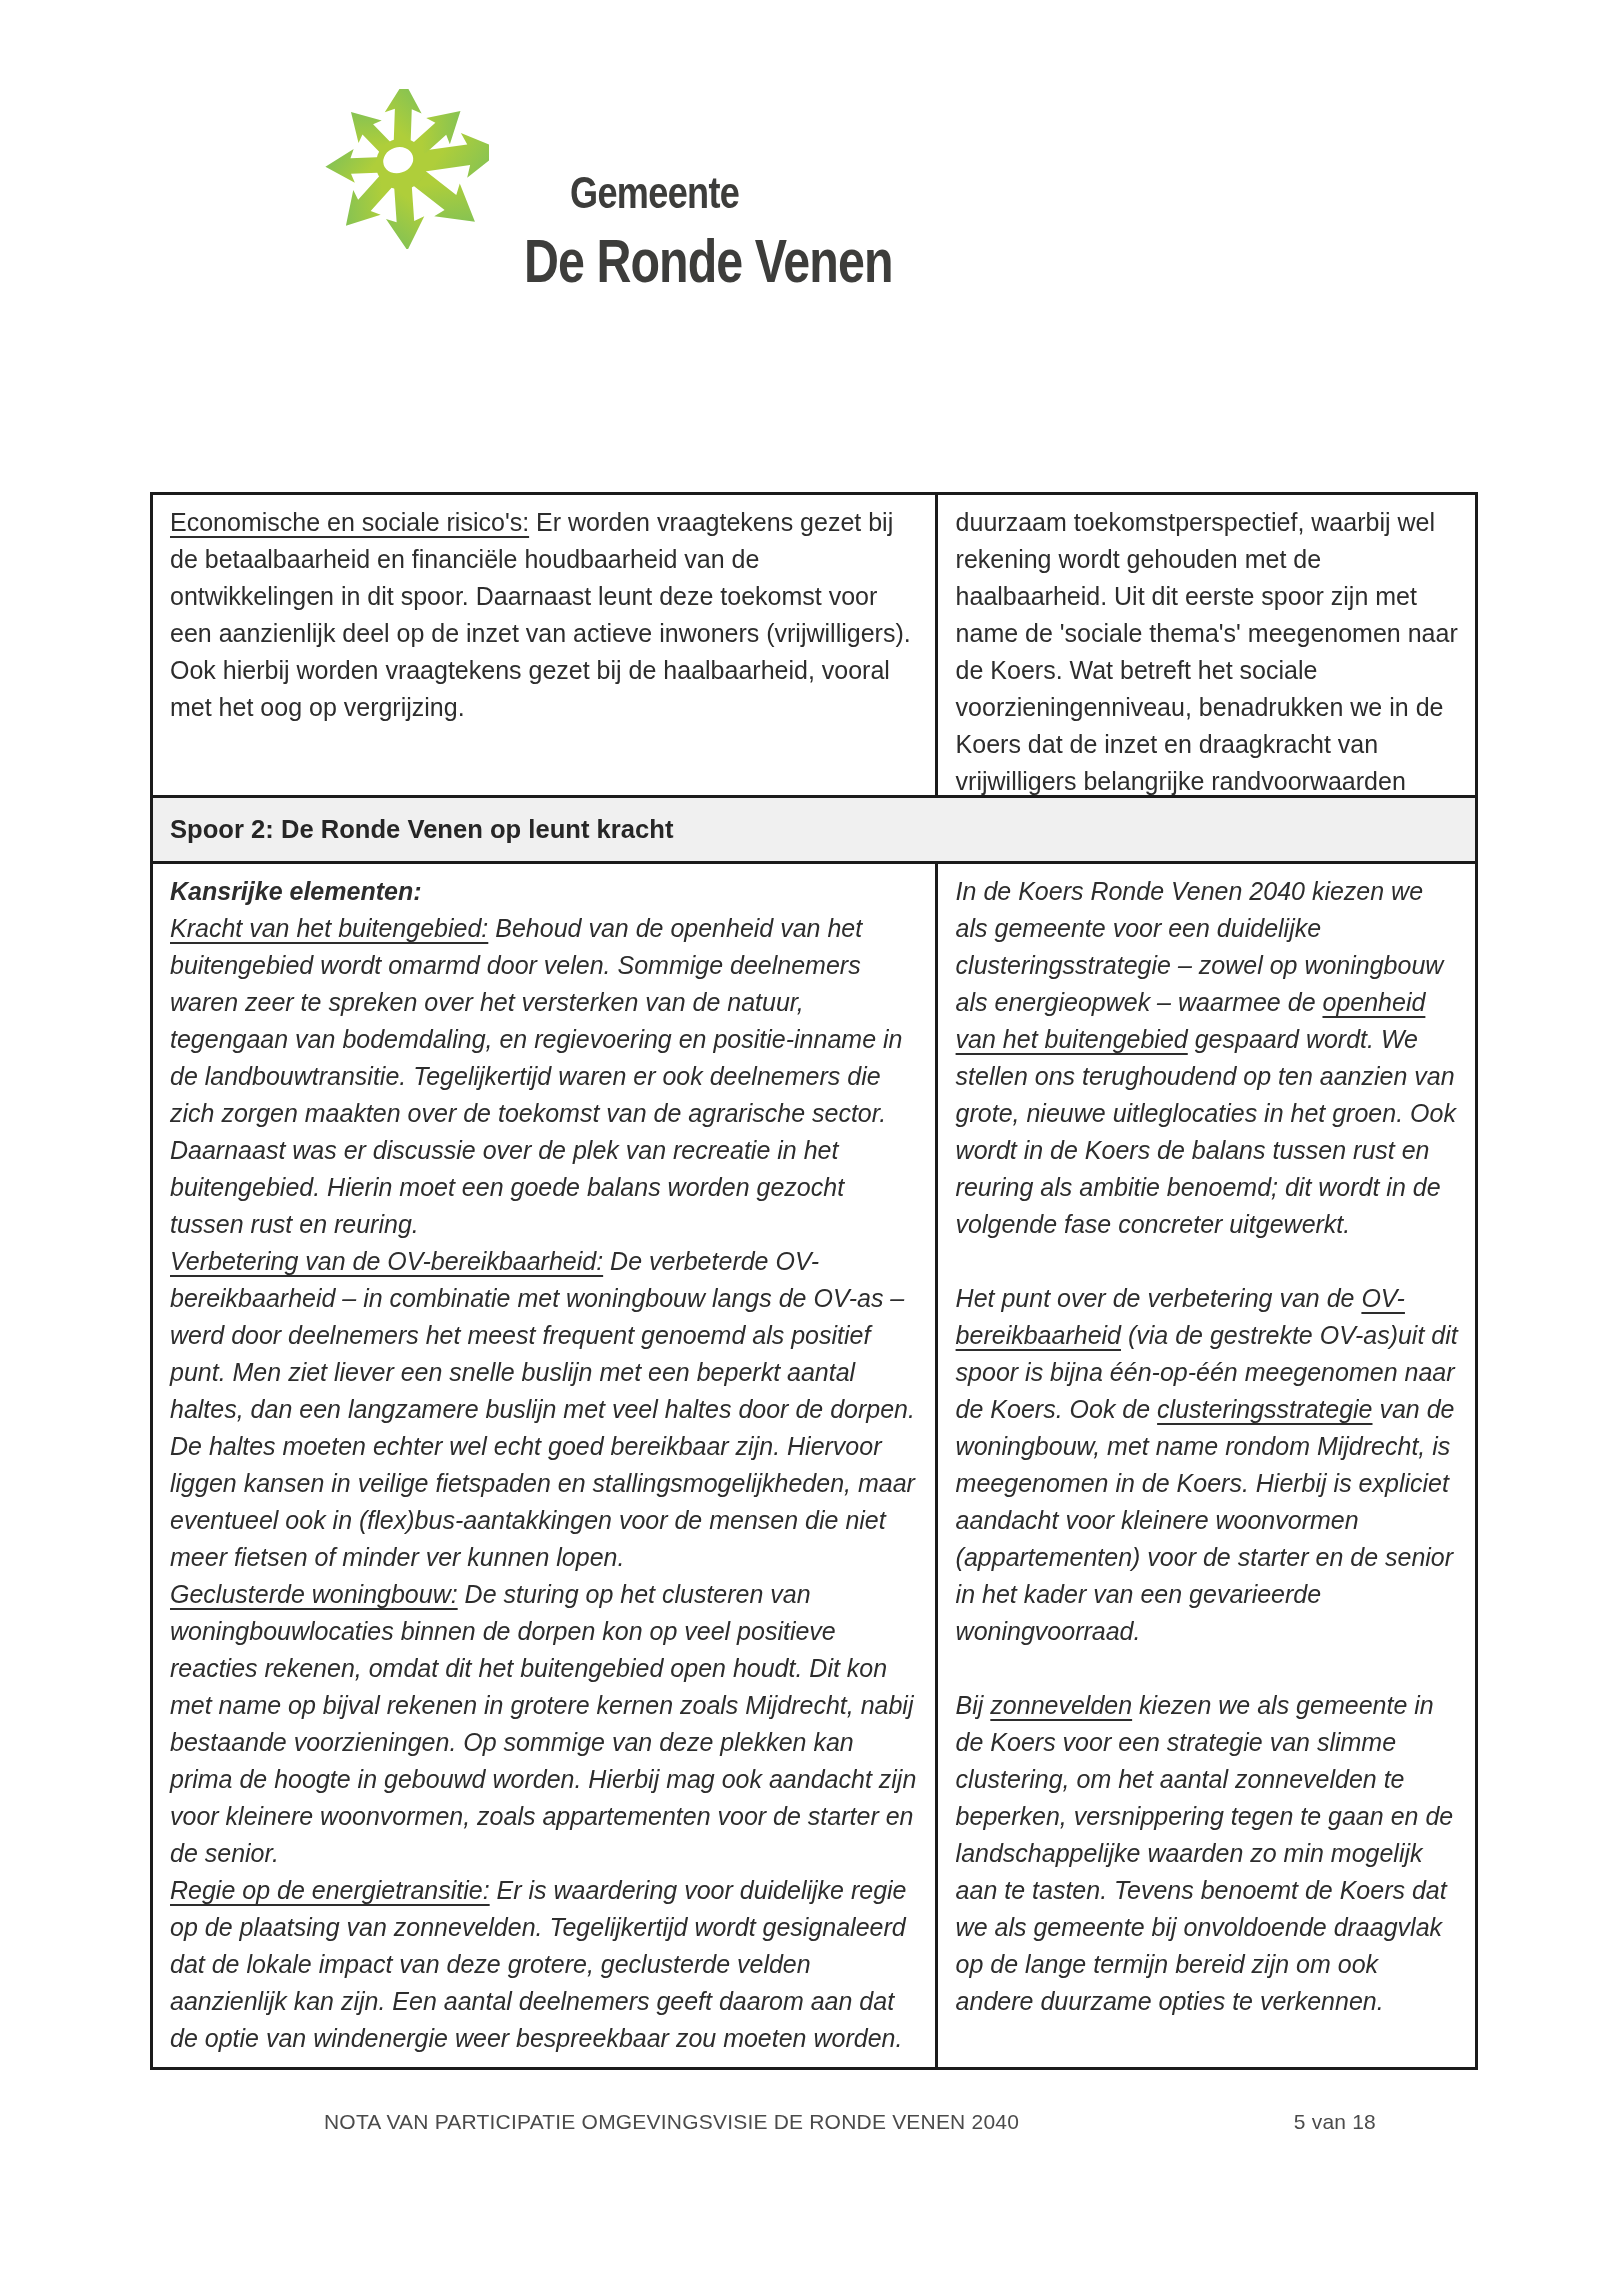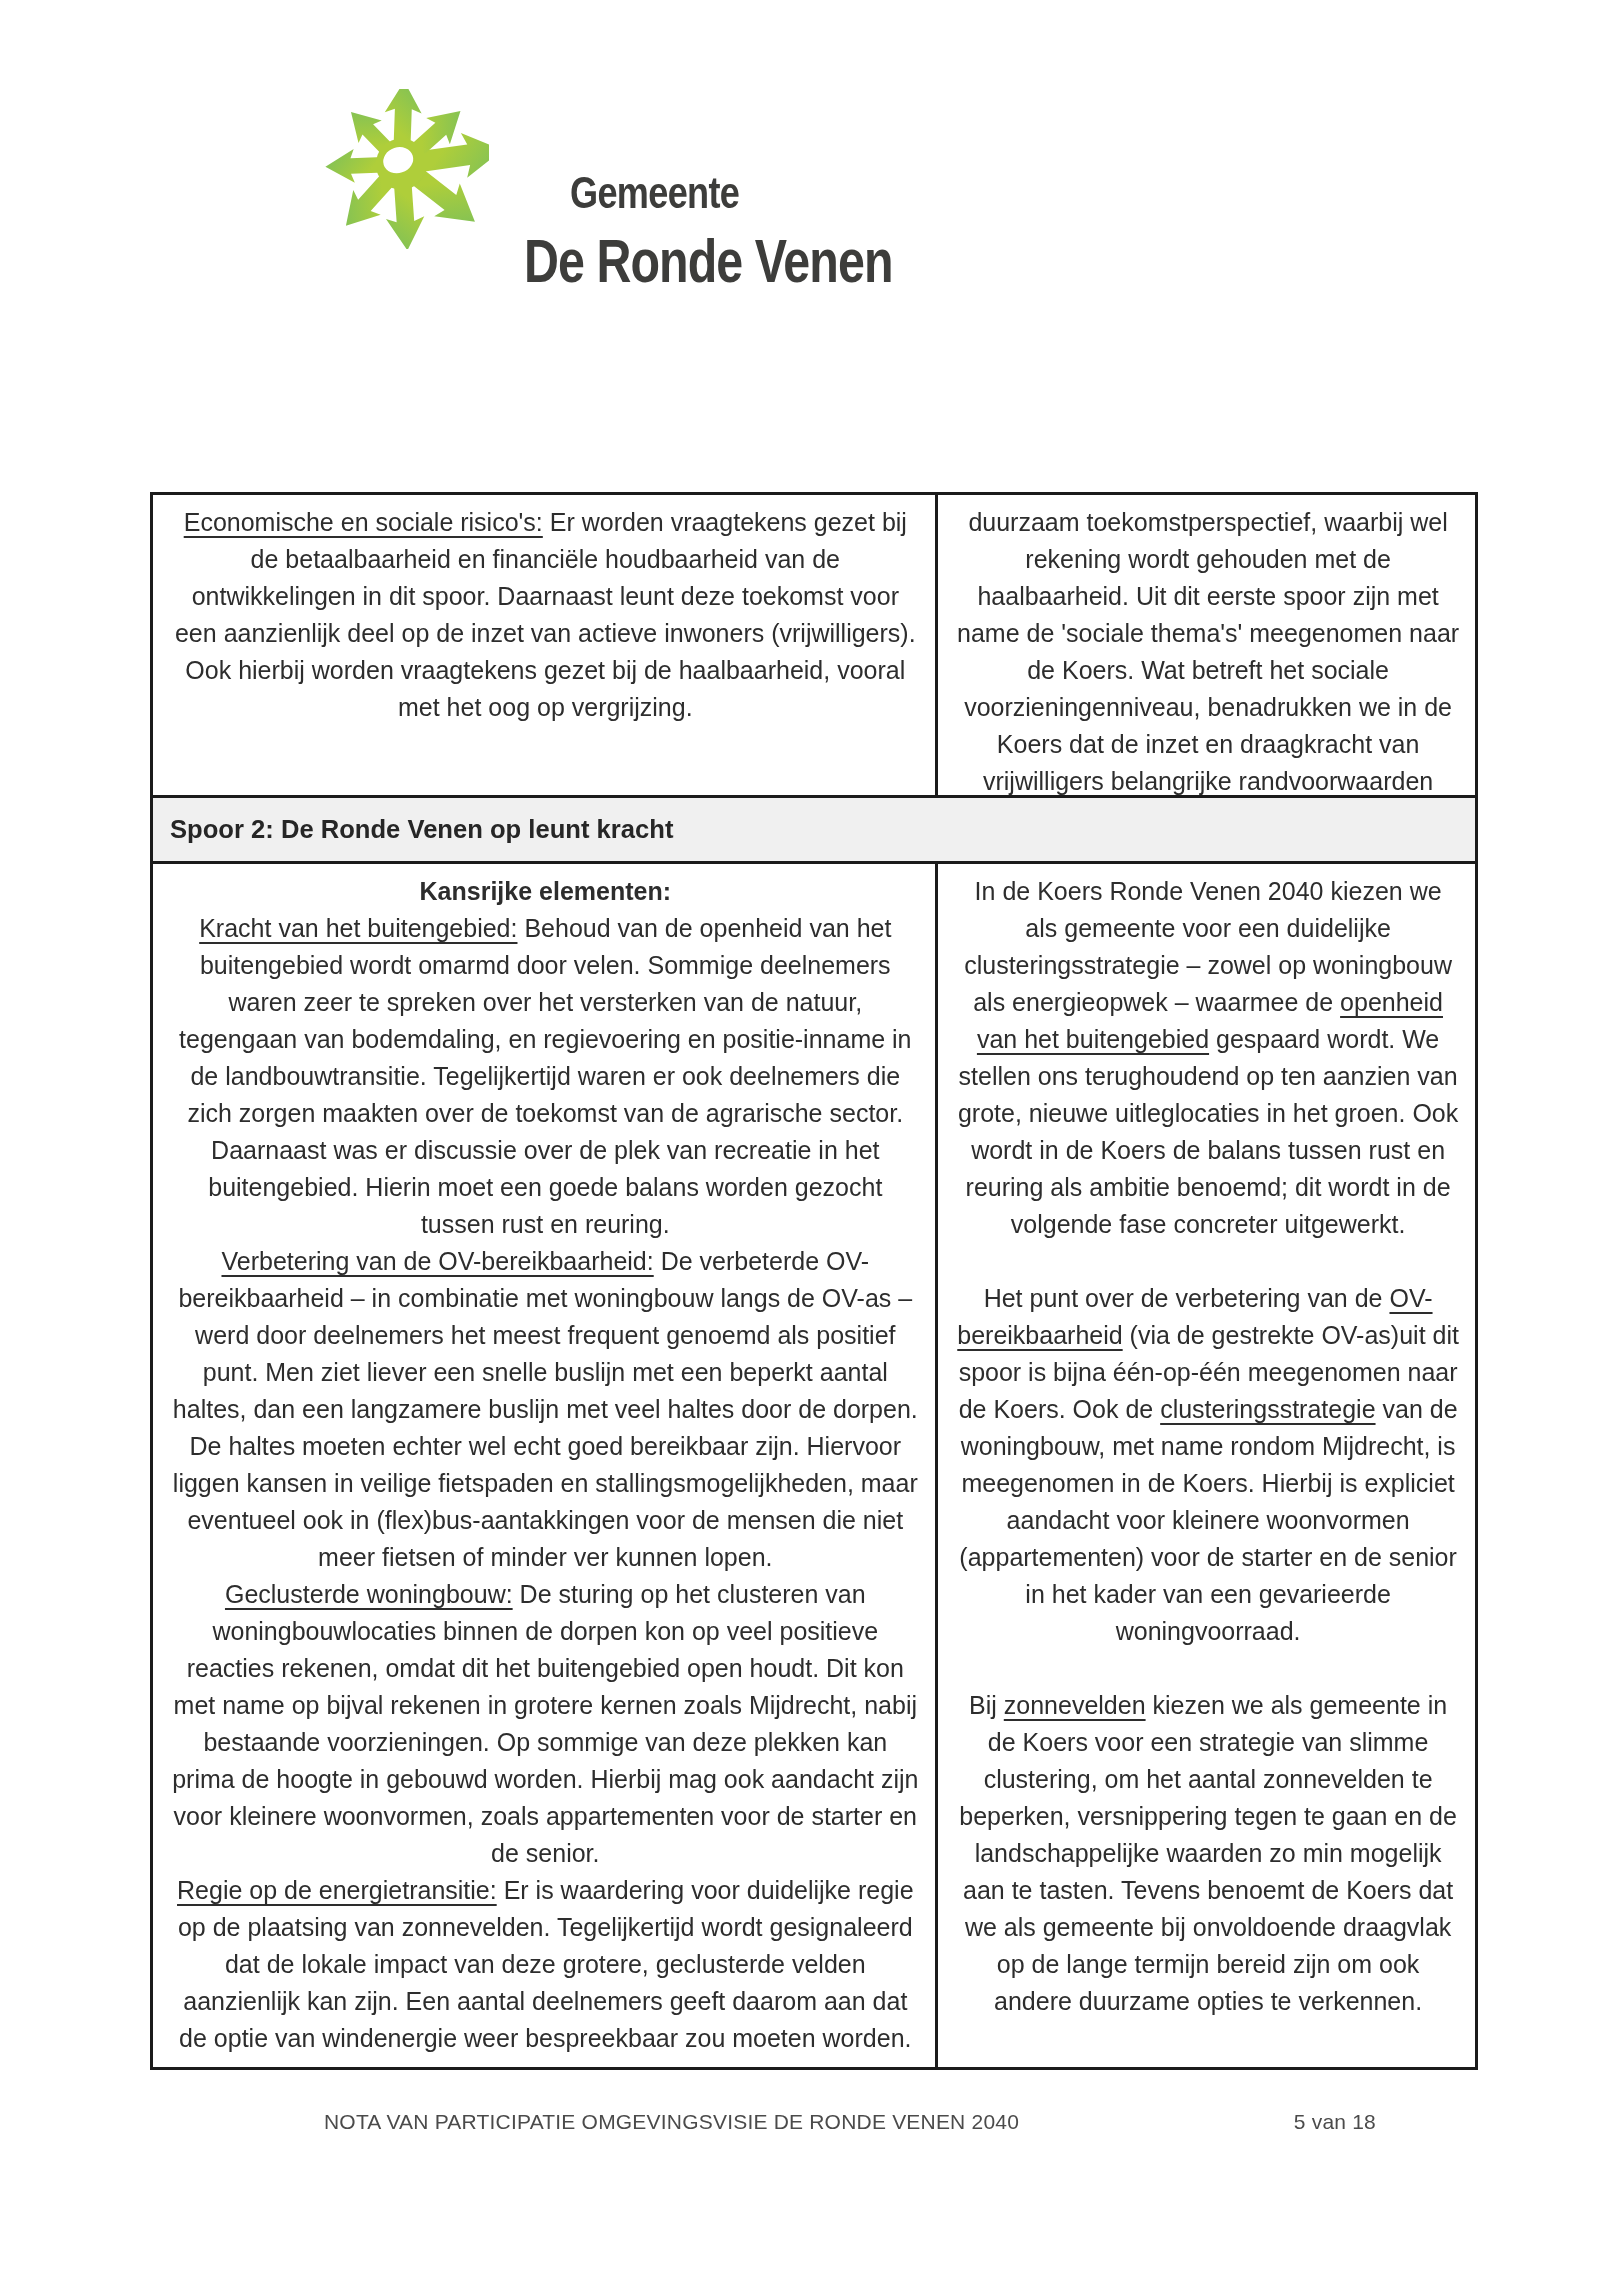--- a/index.html
+++ b/index.html
@@ -2,21 +2,20 @@
 <html style="font-size:12.8px"><head>
 <meta charset="utf-8">
 <style>
   html,body{margin:0;padding:0;background:#ffffff;}
   .page{
     position:relative;
     width:1624px;height:2284px;
     background:#ffffff;
     font-family:"Liberation Sans", sans-serif;
     overflow:hidden;
-    text-align:center;
   }
   
   .logo-star{position:absolute;left:317px;top:89px;width:172px;height:160px;}
   .logo-small{
     position:absolute;left:570px;top:168px;
     font-size:44px;font-weight:bold;color:#3d3d3b;
     letter-spacing:-0.8px;transform:scaleX(0.82);transform-origin:left top;
     white-space:nowrap;
   }
   .logo-large{
@@ -28,21 +27,21 @@
   
   .doc-table{
     position:absolute;left:150px;top:446px;width:1328px;
     box-sizing:border-box;
     border:3.2px solid #1b1b1b;
     color:#2d2d2d;
     margin-top:46px;
   }
   .row{display:flex;box-sizing:border-box;}
   .row1{height:300px;}
-  .row3{height:1203px;}
+  .row3{height:1203px;font-style:italic;}
   .cell{
     box-sizing:border-box;
     padding:8.8px 14.4px 0 17px;
     font-size:25px;line-height:37px;
     overflow:hidden;
   }
   .cell.left{width:782px;flex:0 0 auto;}
   .cell.right{flex:1 1 auto;border-left:3.2px solid #1b1b1b;padding-left:17.6px;}
   .header-row{
     height:69px;

